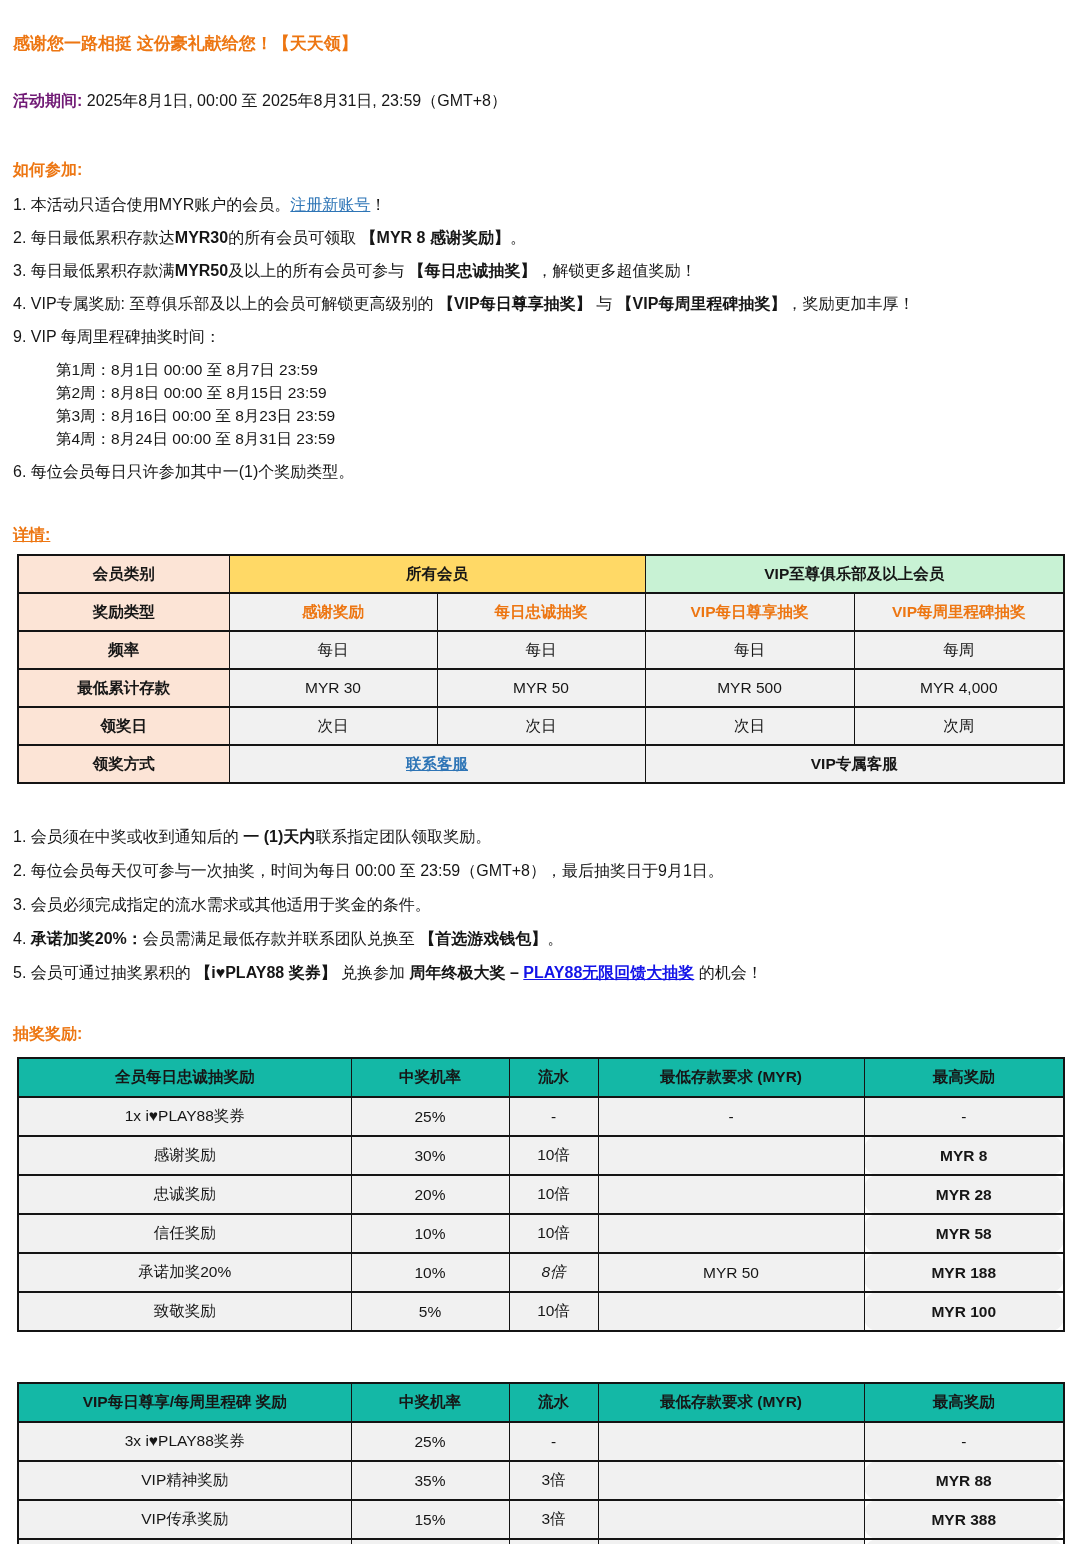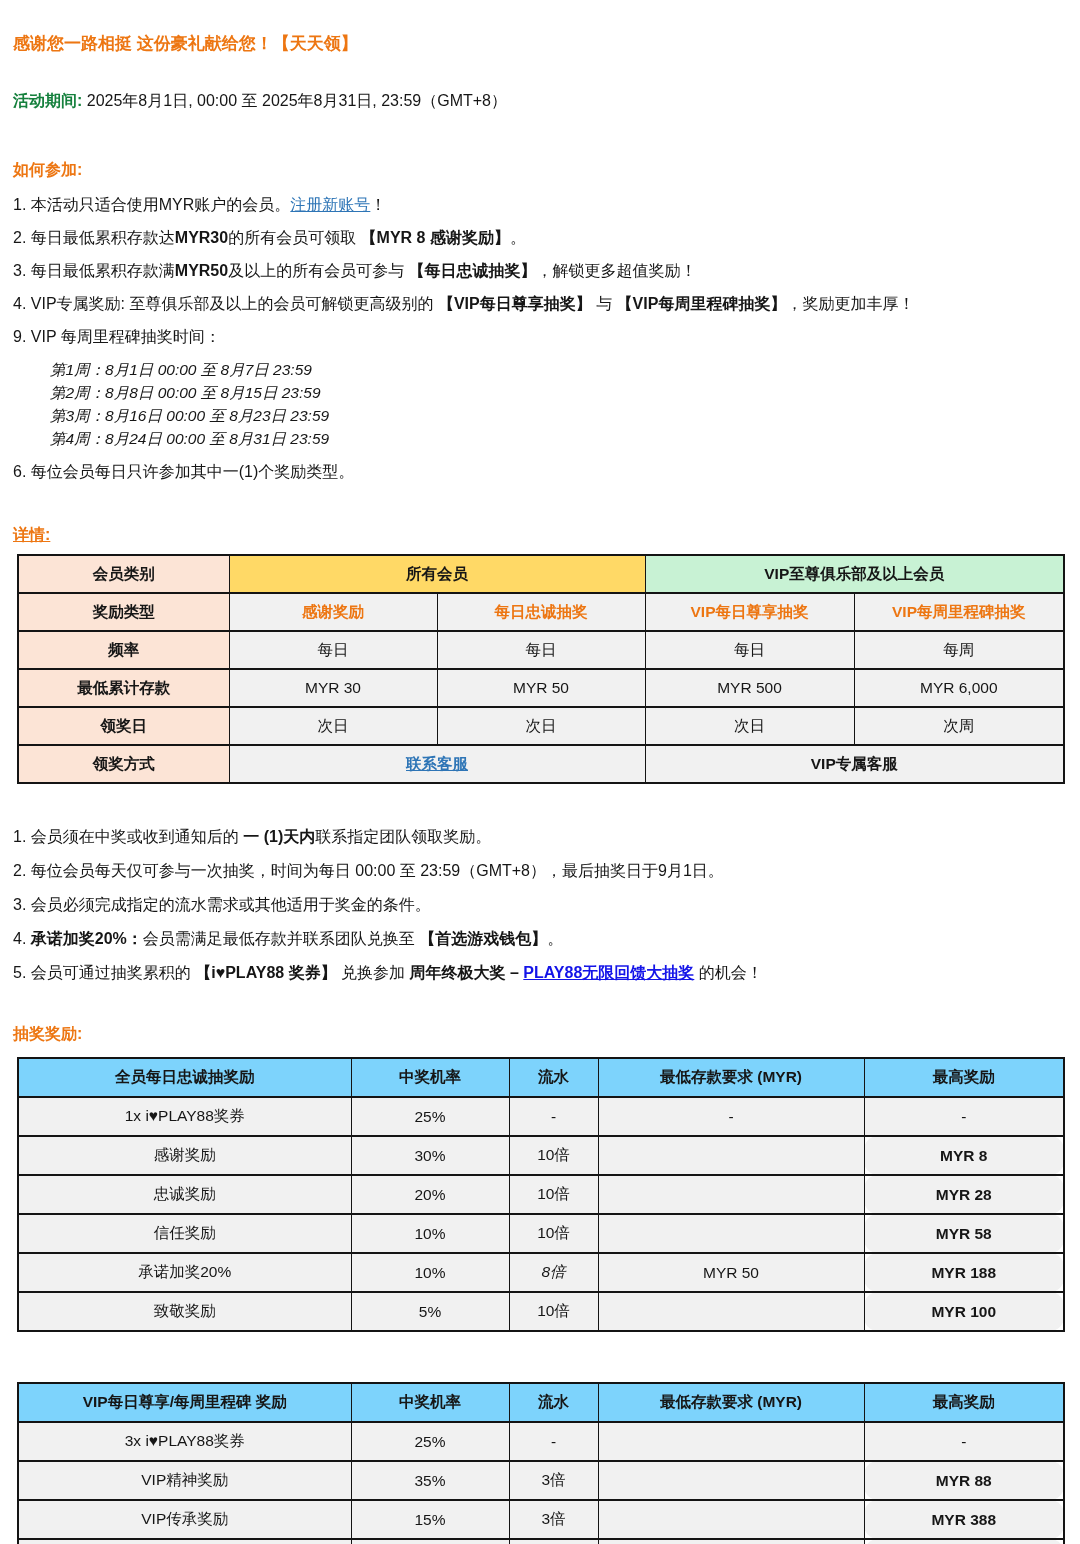--- a/index.html
+++ b/index.html
@@ -2,29 +2,29 @@
 <html><head>
 <meta charset="utf-8">
 <style>
   html,body { margin:0; padding:0; background:#ffffff; }
   body {
     width:1080px; min-height:1544px;
     font-family:"Liberation Sans","DejaVu Sans",sans-serif;
     color:#161616; font-size:16px;
     box-sizing:border-box; padding:14px 17px 30px 13px;
   }
-  .accent { color:#15803d; }
+  .accent { color:#701a75; }
   b, .bold { font-weight:bold; }
   .title { font-size:17px; font-weight:bold; color:#ED7612; margin:18px 0 0 0; }
   .period { margin:36px 0 0 0; }
   .h2 { font-size:16px; font-weight:bold; color:#ED7612; margin:0; }
   .howto-h { margin-top:48px; }
   .item { margin:15px 0; line-height:18px; }
   .weeks { margin:8px 0 10px 29px; }
-  .week { margin:5px 8px; font-style:italic; font-size:15.5px; line-height:18px; }
+  .week { margin:5px 14px; font-size:15.5px; line-height:18px; }
   .details-h { margin-top:44px;text-decoration:underline; }
   .rules { margin-top:44px; }
   .rule { margin:16px 0; line-height:18px; }
   .lottery-h { margin-top:42px; margin-bottom:12px; }
   .link  { color:#2E75B6; text-decoration:underline; cursor:pointer;text-align:center; }
   .link-bold { font-weight:bold; }
   .biglink { color:#1414E8; font-weight:bold; text-decoration:underline; cursor:pointer; }
 
   table { border-collapse:collapse; table-layout:fixed; width:1046px; margin-left:4px; }
   table { border:2px solid #141414; }
@@ -34,21 +34,21 @@
     font-size:15.5px; background:#F1F1F1; padding:0 4px; overflow:hidden;
   }
   .detail-table { margin-top:8px; }
   .detail-table td { height:36px; }
   td.peach  { background:#FCE4D6; font-weight:bold; }
   td.yellow { background:#FFD966; font-weight:bold; }
   td.green  { background:#C8F2D4; font-weight:bold; }
   td.orangecell { color:#ED7612; font-weight:bold; }
   .reward-table { margin-top:4px; }
   .reward-table td { height:37px; }
-  .reward-table td.hdr { background:#7dd3fc; font-weight:bold; }
+  .reward-table td.hdr { background:#14b8a6; font-weight:bold; }
   td.maxv { font-weight:bold;border-radius:14px; }
   td.ital { font-style:italic; }
   .vip-table { margin-top:50px; }
 </style>
 </head>
 <body>
 
 <div>
 
   <h1 class="title">感谢您一路相挺 这份豪礼献给您！【天天领】</h1>
@@ -104,21 +104,21 @@
       <td>每日</td>
       <td>每日</td>
       <td>每日</td>
       <td>每周</td>
     </tr>
     <tr>
       <td class="peach">最低累计存款</td>
       <td>MYR 30</td>
       <td>MYR 50</td>
       <td>MYR 500</td>
-      <td>MYR 6,000</td>
+      <td>MYR 4,000</td>
     </tr>
     <tr>
       <td class="peach">领奖日</td>
       <td>次日</td>
       <td>次日</td>
       <td>次日</td>
       <td>次周</td>
     </tr>
     <tr>
       <td class="peach">领奖方式</td>

